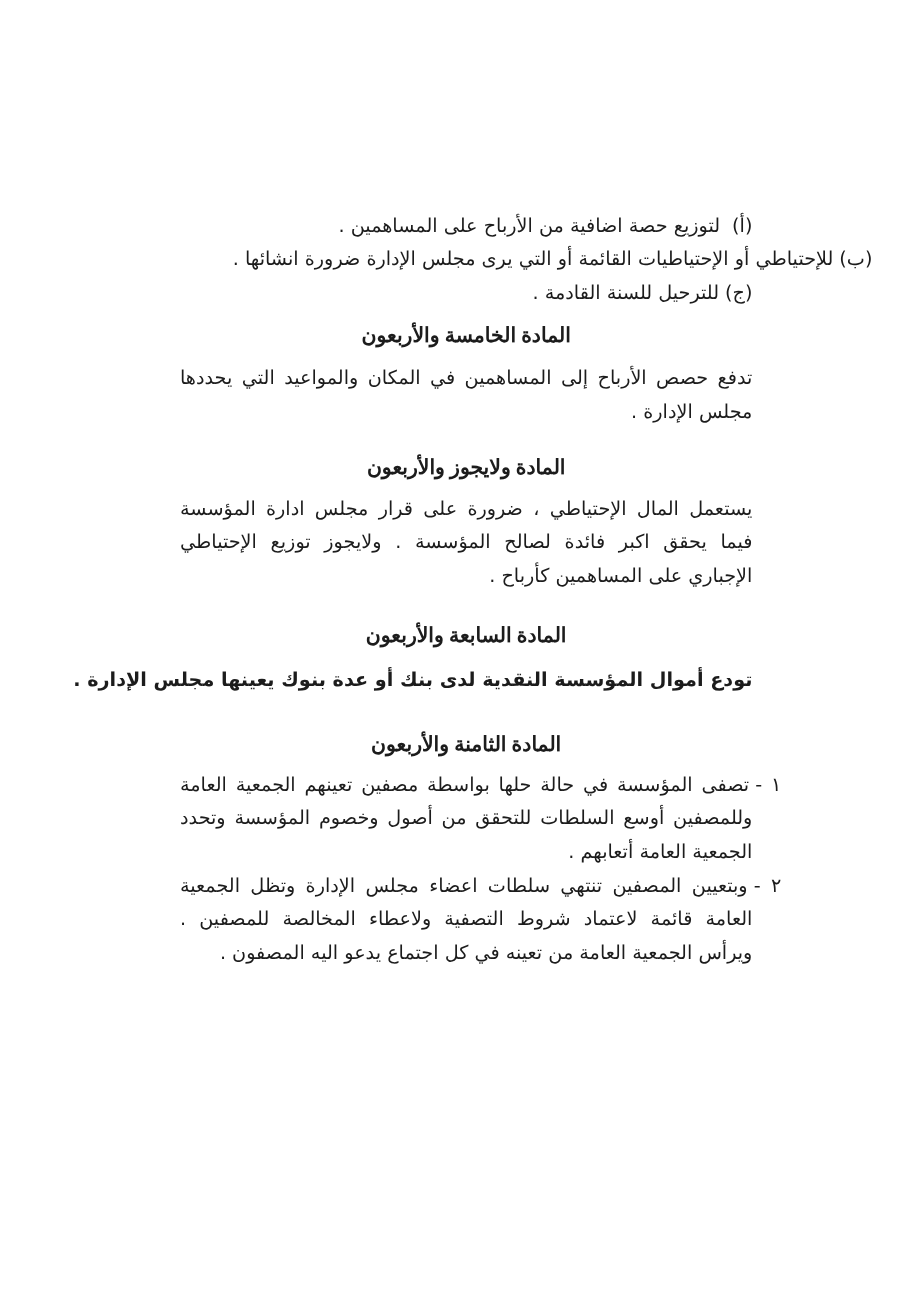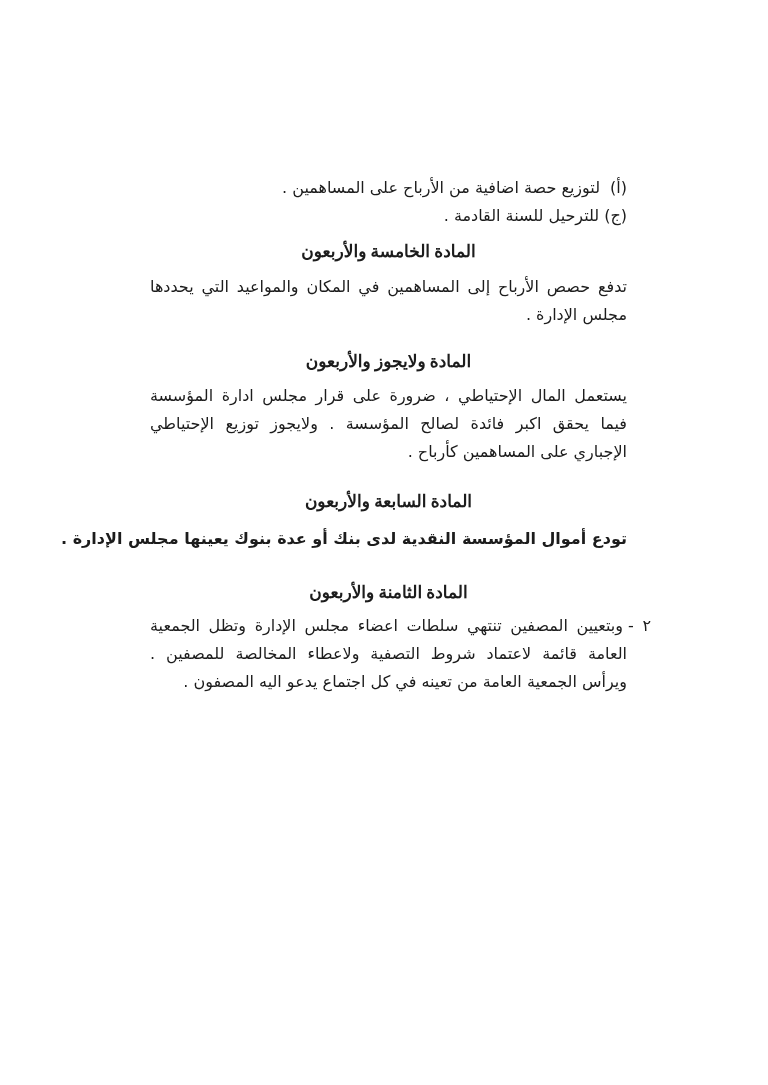--- a/index.html
+++ b/index.html
@@ -75,33 +75,35 @@
   }
 </style>
 </head>
 <body>
 
 <div class="page">
   <div class="content">
 
     <p class="clause"><span class="marker marker-wide">(أ)</span><span>لتوزيع حصة اضافية من الأرباح على المساهمين .</span></p>
 
+    <p class="clause hang-clause item-b"><span class="marker">(ب)</span><span>للإحتياطي أو الإحتياطيات القائمة أو التي يرى مجلس الإدارة ضرورة انشائها .</span></p>
 
     <p class="clause item-j"><span class="marker">(ج)</span><span>للترحيل للسنة القادمة .</span></p>
 
     <p class="article-title t45">المادة الخامسة والأربعون</p>
     <p class="article-body">تدفع حصص الأرباح إلى المساهمين في المكان والمواعيد التي يحددها مجلس الإدارة .</p>
 
     <p class="article-title t46">المادة ولايجوز والأربعون</p>
     <p class="article-body">يستعمل المال الإحتياطي ، ضرورة على قرار مجلس ادارة المؤسسة فيما يحقق اكبر فائدة لصالح المؤسسة . ولايجوز توزيع الإحتياطي الإجباري على المساهمين كأرباح .</p>
 
     <p class="article-title t47">المادة السابعة والأربعون</p>
     <p class="article-body oneline">تودع أموال المؤسسة النقدية لدى بنك أو عدة بنوك يعينها مجلس الإدارة .</p>
 
     <p class="article-title t48">المادة الثامنة والأربعون</p>
 
+    <p class="article-body hang-num num-item-1"><span class="marker">١ -</span><span>تصفى المؤسسة في حالة حلها بواسطة مصفين تعينهم الجمعية العامة وللمصفين أوسع السلطات للتحقق من أصول وخصوم المؤسسة وتحدد الجمعية العامة أتعابهم .</span></p>
 
     <p class="article-body hang-num num-item-2"><span class="marker">٢ -</span><span>وبتعيين المصفين تنتهي سلطات اعضاء مجلس الإدارة وتظل الجمعية العامة قائمة لاعتماد شروط التصفية ولاعطاء المخالصة للمصفين . ويرأس الجمعية العامة من تعينه في كل اجتماع يدعو اليه المصفون .</span></p>
 
   </div>
 
   <div class="page-number">٢٣</div>
 </div>
 
 </body></html>

